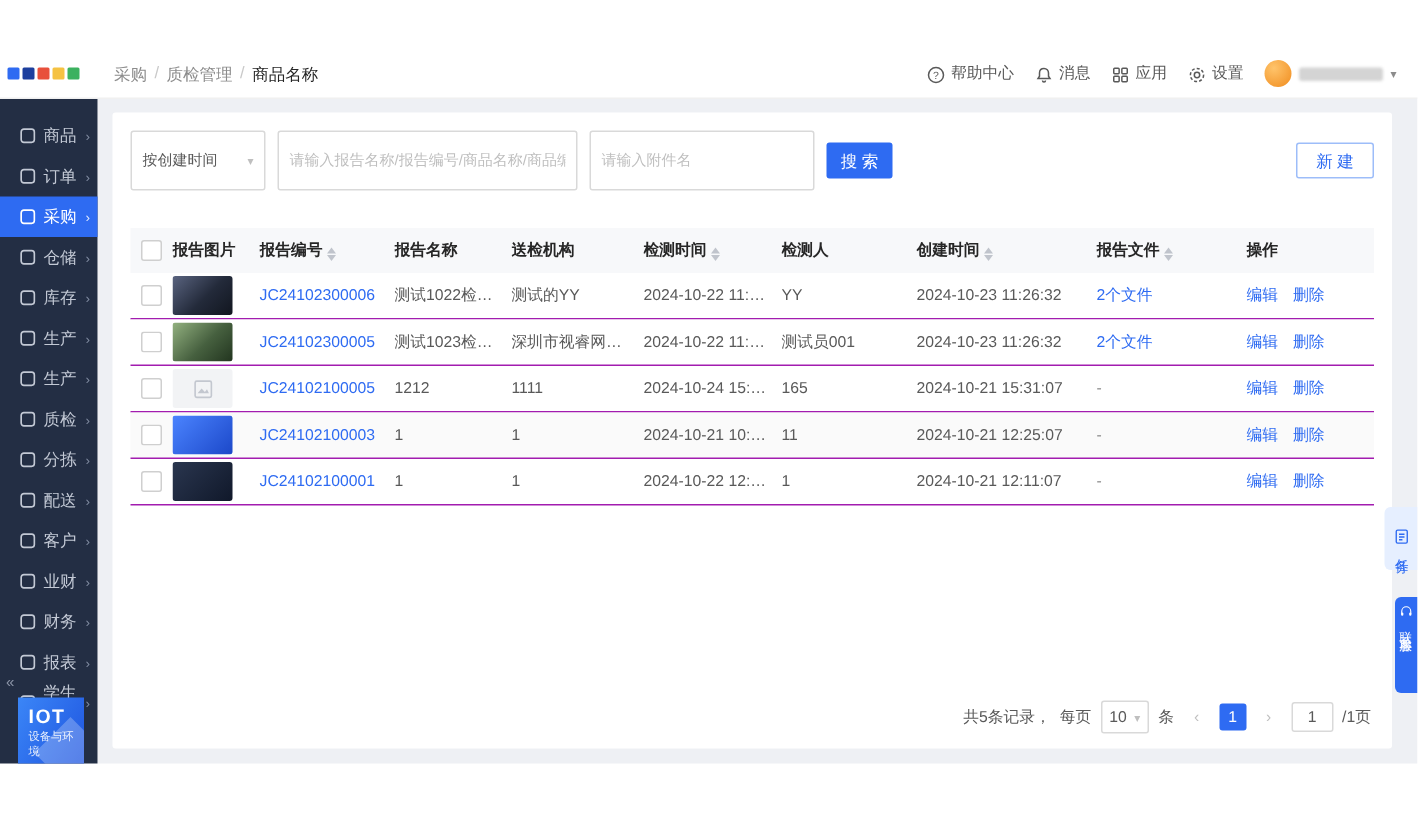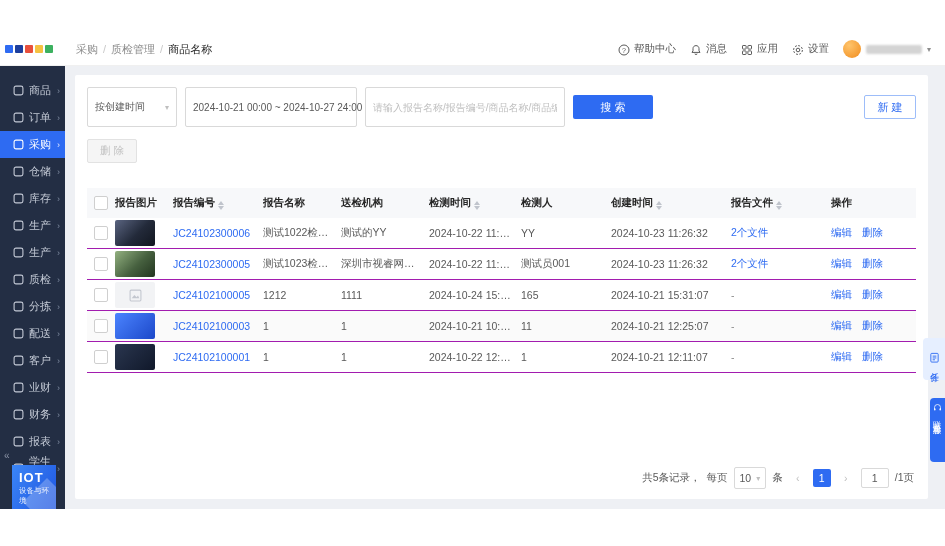--- a/index.html
+++ b/index.html
@@ -46,21 +46,21 @@
   .ctrl{height:40px;border:1px solid #d9d9d9;border-radius:2px;background:#fff;display:flex;align-items:center;box-sizing:border-box;padding:0 7px;font-size:10px;color:#595959;}
   .select-time{width:90px;justify-content:space-between;cursor:pointer;}
   .caret{font-size:8px;color:#bfbfbf;}
   .date-range{width:172px;justify-content:space-between;cursor:pointer;}
   .date-range span{white-space:nowrap;}
   input.ctrl{outline:none;}
   input.ctrl::placeholder{color:#bfbfbf;}
   .in-search{width:200px;}
   .in-file{width:150px;}
   .btn{display:flex;align-items:center;justify-content:center;border-radius:2px;cursor:pointer;font-size:11px;box-sizing:border-box;}
-  .btn-search{width:80px;height:24px;background:#2e6bf2;color:#fff;}
+  .btn-search{width:44px;height:24px;background:#2e6bf2;color:#fff;}
   .btn-new{margin-left:auto;width:52px;height:24px;background:#fff;border:1px solid #9dbdf9;color:#2e6bf2;}
   .batch-row{margin-top:12px;}
   .btn-disabled{display:inline-flex;width:48px;height:22px;background:#f5f5f5;border:1px solid #e2e2e2;color:#c2c2c2;font-size:10.5px;align-items:center;justify-content:center;border-radius:2px;cursor:not-allowed;}
 
   
   .table{margin-top:25px;font-size:10.5px;}
   .thead{display:flex;align-items:center;height:30px;background:#f7f8fa;color:#262626;font-weight:bold;}
   .trow{display:flex;align-items:center;height:30px;border-bottom:1px solid #a21caf;color:#595959;background:#fff;}
   .trow.hov{background:#fafafa;}
   .tcell{box-sizing:border-box;padding-right:6px;white-space:nowrap;overflow:hidden;text-overflow:ellipsis;}
@@ -272,35 +272,26 @@
 
   <div class="main">
     <div class="card">
       <div class="card-inner">
 
         <div class="filters">
           <div class="ctrl select-time">
             <span>按创建时间</span>
             <span class="caret">▾</span>
           </div>
-          <div class="ctrl date-range">
-            <span>2024-10-21 00:00 ~ 2024-10-27 24:00</span>
-            <svg width="11" height="11" viewBox="0 0 12 12">
-              <rect x="1.5" y="2.5" width="9" height="8" rx="1" fill="none" stroke="#bfbfbf"></rect>
-              <path d="M1.5 5h9M4 1.5v2M8 1.5v2" stroke="#bfbfbf" fill="none"></path>
-            </svg>
-          </div>
           <input class="ctrl in-search" placeholder="请输入报告名称/报告编号/商品名称/商品编码" style="">
+          <input class="ctrl in-file" placeholder="请输入附件名" style="">
           <div class="btn btn-search">搜 索</div>
           <div class="btn btn-new">新 建</div>
         </div>
 
-        <div class="batch-row">
-          <div class="btn-disabled">删 除</div>
-        </div>
 
         <div class="table">
           <div class="thead">
               <div class="tcell c0">
                 <span class="checkbox"></span>
               </div>
               <div class="tcell c1"><span>报告图片</span></div>
               <div class="tcell c2"><span>报告编号</span><span class="sorters">
                   <i class="cu"></i>
                   <i class="cd"></i>

